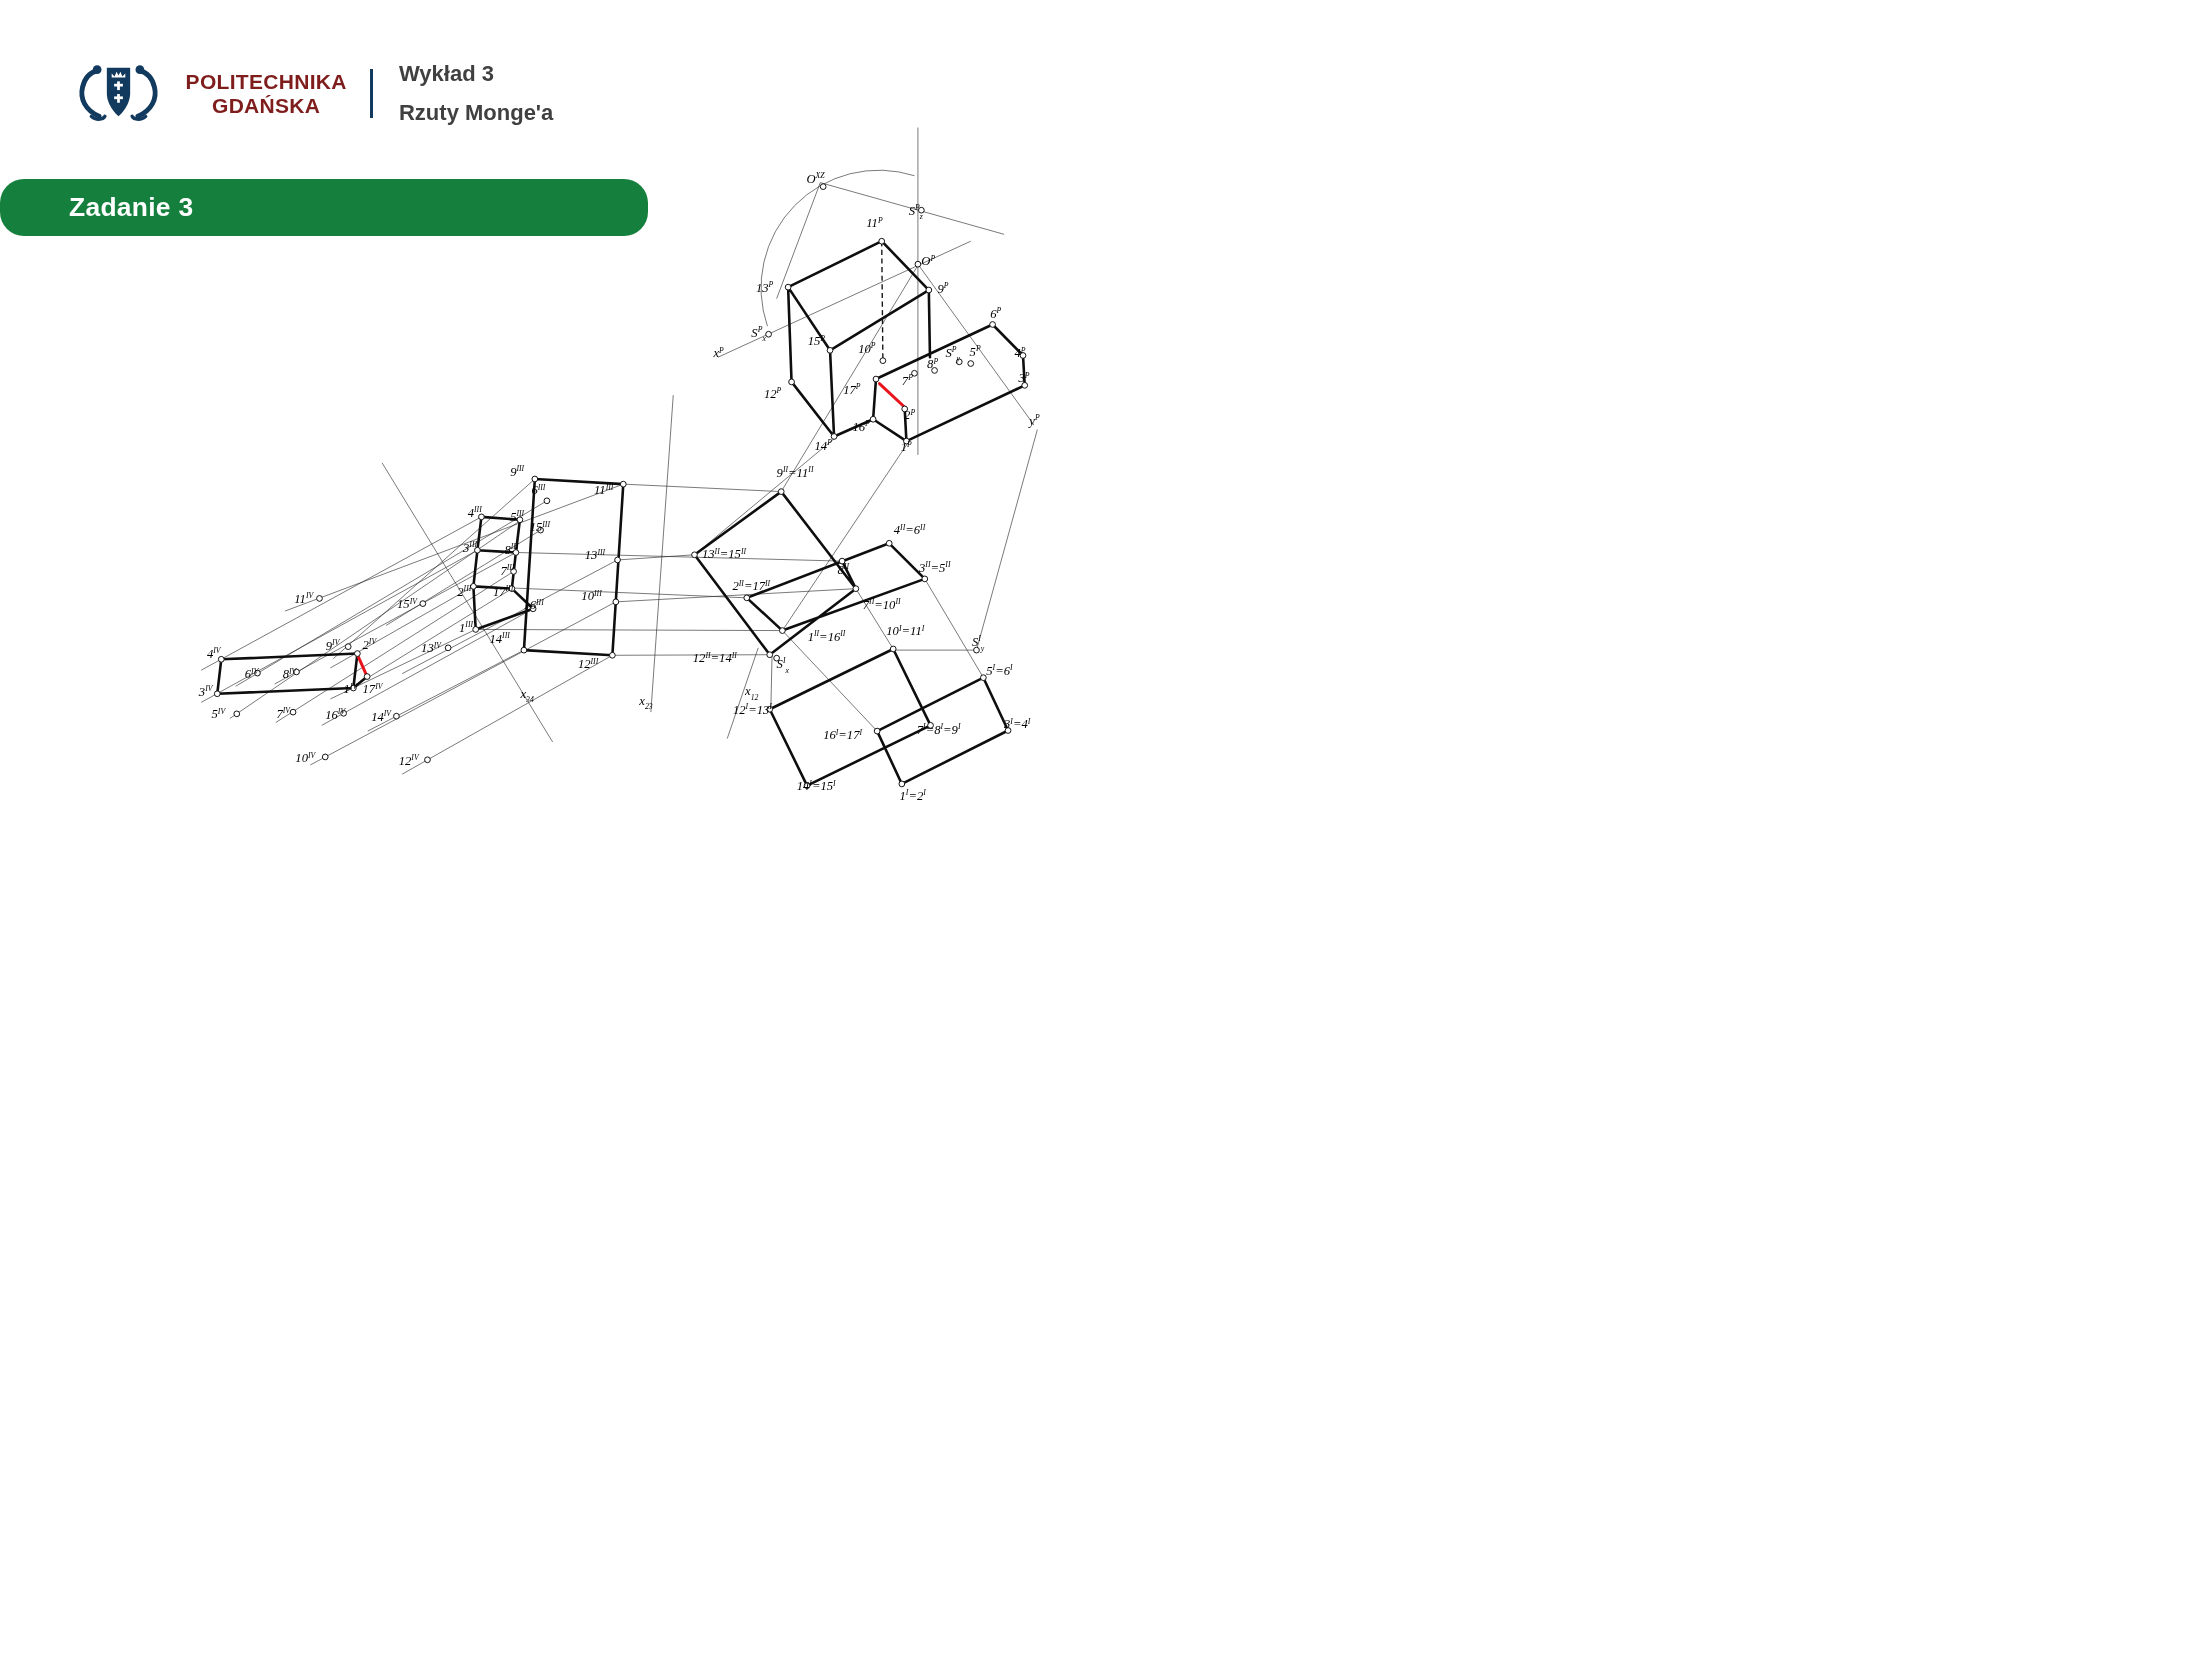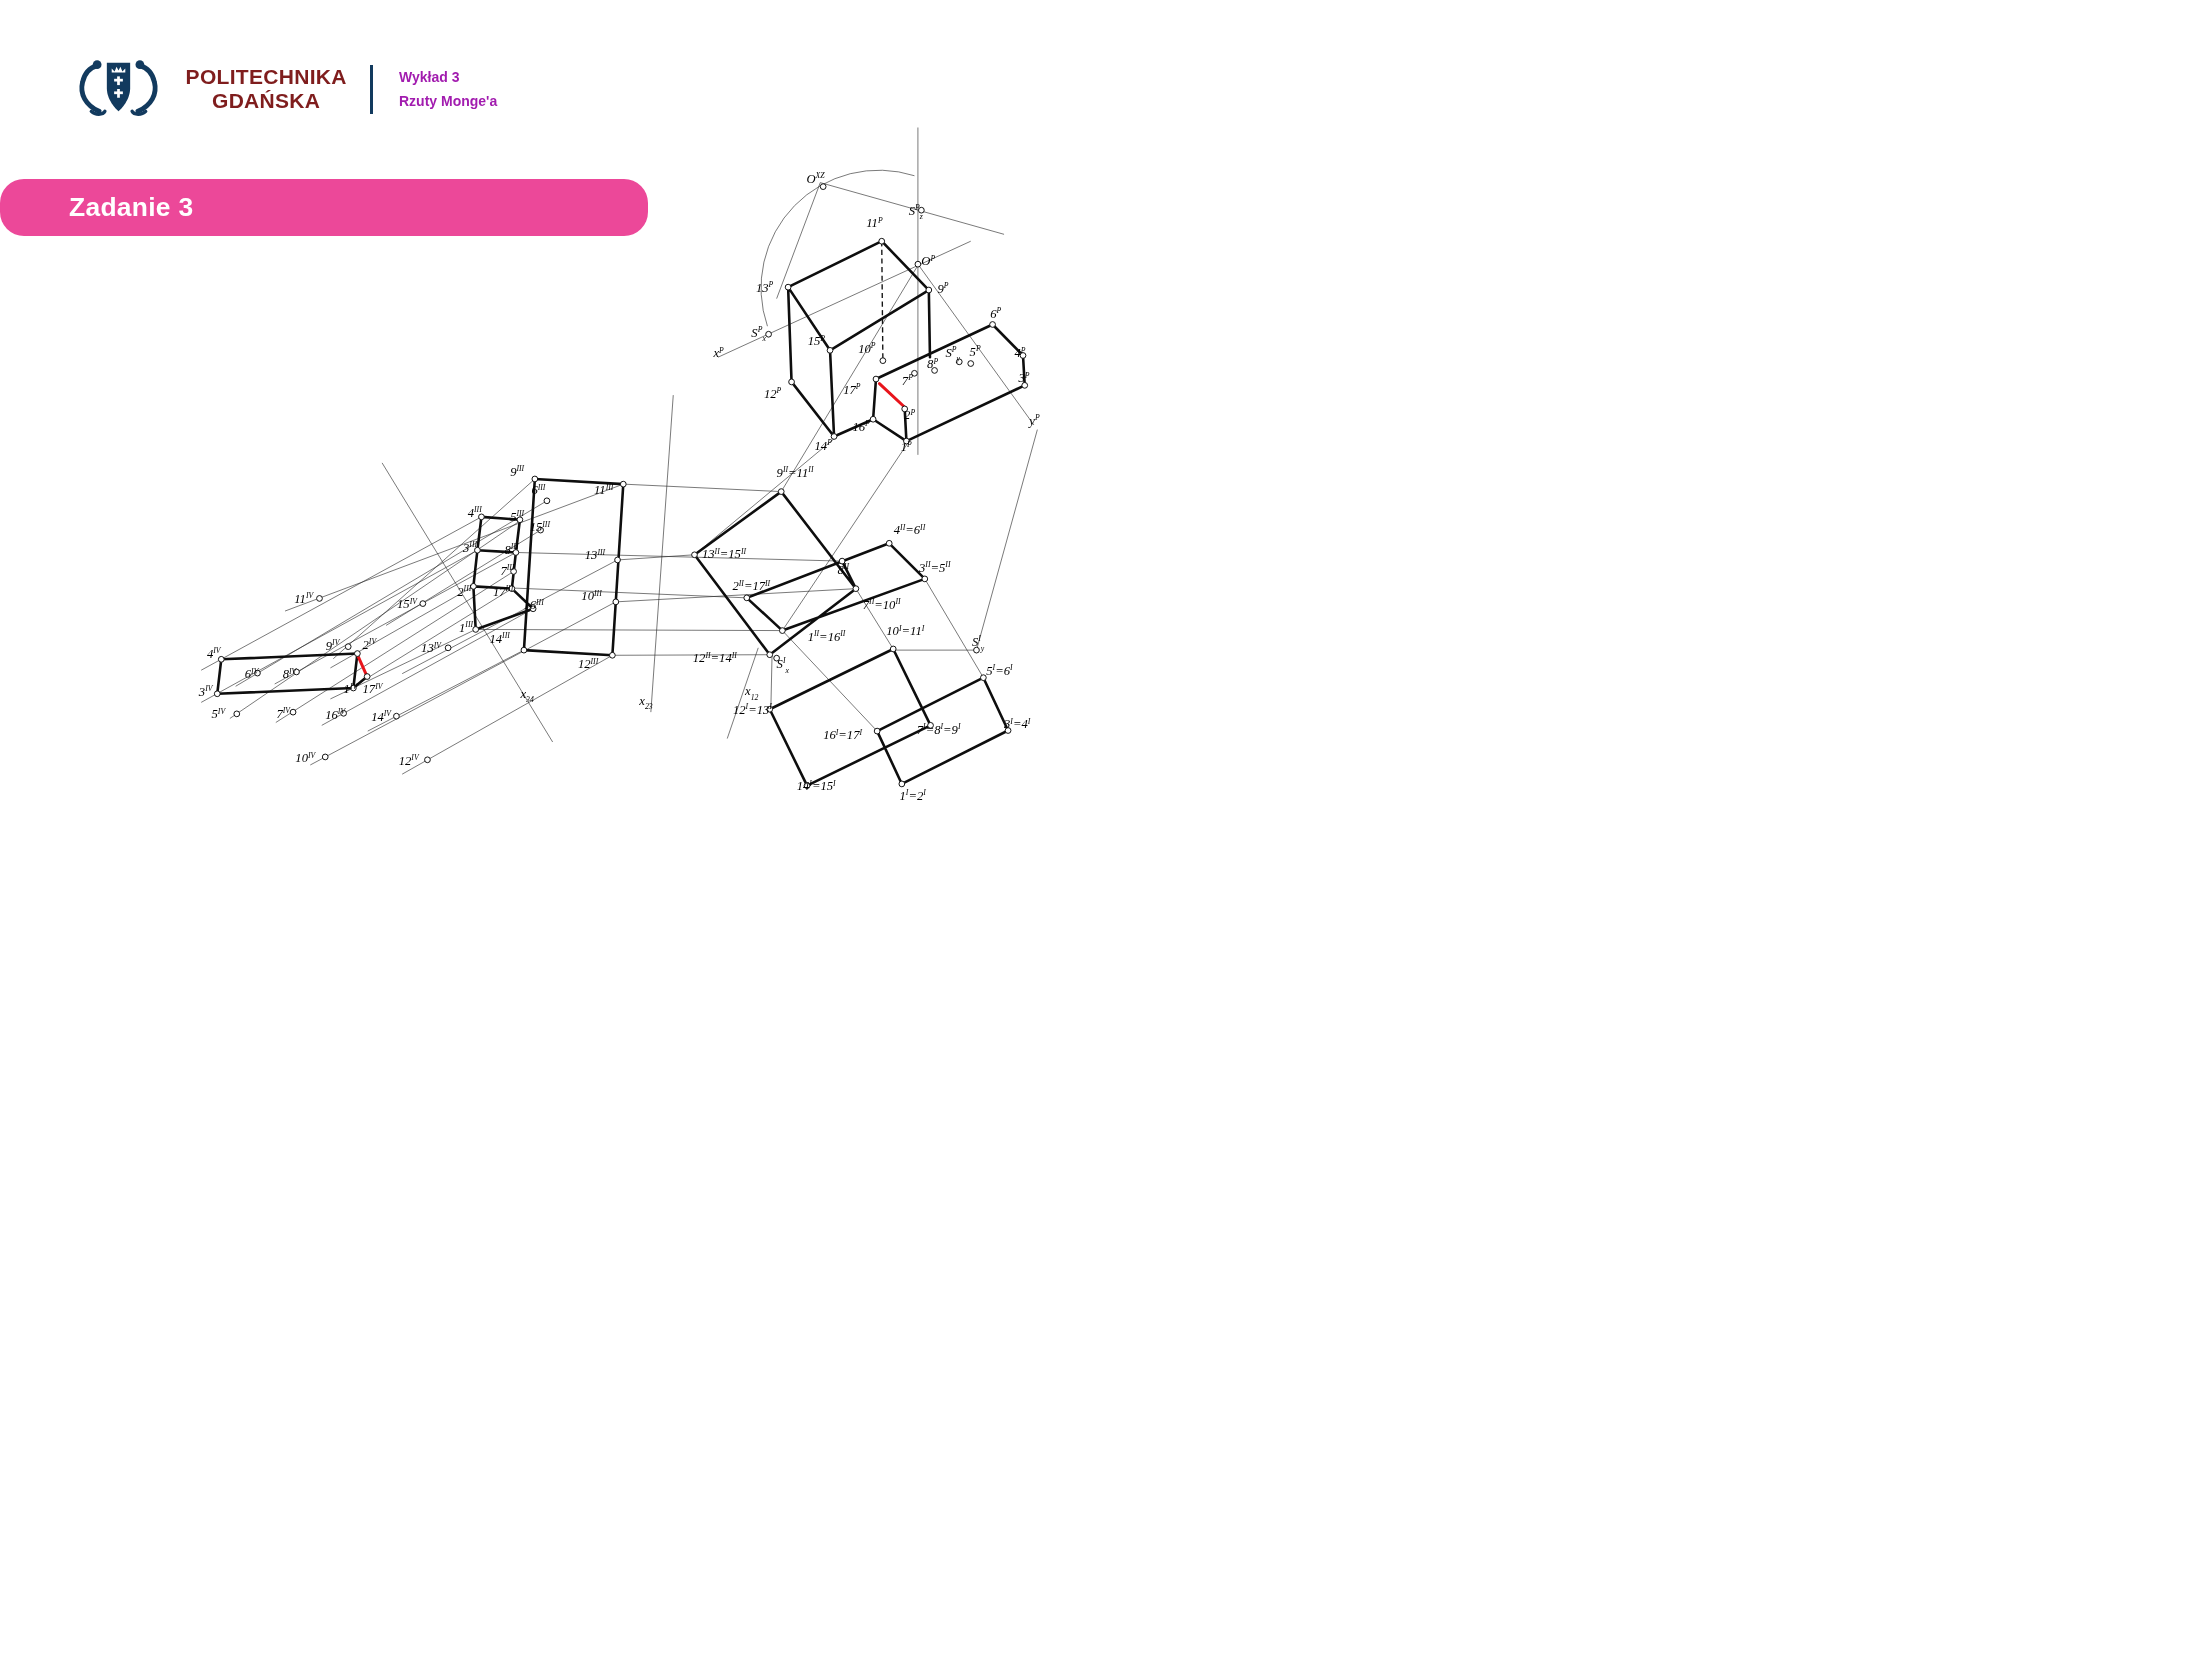--- a/index.html
+++ b/index.html
@@ -3,21 +3,21 @@
 <meta charset="utf-8">
 <style>
   html,body{margin:0;padding:0}
   body{width:1103px;height:827px;background:#ffffff;position:relative;overflow:hidden;
        font-family:"Liberation Sans",sans-serif}
   .header{position:absolute;top:55px;left:64px;display:flex;align-items:center}
   .logo{width:109px;height:68px;flex:0 0 auto}
   .brand{color:#7f1d1d;font-weight:bold;font-size:21px;line-height:1.12;text-align:center;
          letter-spacing:0.3px;margin-left:12.6px;white-space:nowrap}
   .sep{width:2.9px;height:49px;background:#123a5e;margin:0 26.4px 0 23px}
-  .lecture{color:#a21caf;font-weight:bold;font-size:14px;line-height:1.75;white-space:nowrap}
+  .lecture{color:#404040;font-weight:bold;font-size:22px;line-height:1.75;white-space:nowrap}
   .banner{position:absolute;left:0;top:179px;width:648px;height:57px;display:flex;
           align-items:center;padding-left:69px;box-sizing:border-box}
   .banner span{color:#ffffff;font-size:26.4px;font-weight:bold;letter-spacing:0.3px}
   svg.drawing{position:absolute;left:0;top:0;width:1103px;height:827px}
   .thin path{stroke:#2b2b2b;stroke-width:1.1;fill:none}
   .dash path{stroke:#151515;stroke-width:2.4;fill:none;stroke-dasharray:9 6}
   .heavy path{stroke:#0e0e0e;stroke-width:4.5;fill:none;stroke-linejoin:round;stroke-linecap:round}
   .redseg path{stroke-width:5.2;fill:none;stroke-linecap:round}
   #points circle{fill:#ffffff;stroke:#0e0e0e;stroke-width:1.7}
   .lbl{font:italic 22px "Liberation Serif",serif;fill:#000}
@@ -48,21 +48,21 @@
     <div>POLITECHNIKA</div>
     <div>GDAŃSKA</div>
   </div>
   <div class="sep"></div>
   <div class="lecture">
     <div>Wykład 3</div>
     <div>Rzuty Monge'a</div>
   </div>
 </div>
 
-<div class="banner" id="banner" style="background: #ec4899; border-radius: 24px;">
+<div class="banner" id="banner" style="background: #15803d; border-radius: 24px;">
   <span>Zadanie 3</span>
 </div>
 
 <svg class="drawing" viewBox="0 0 1920 1440">
 
   <g class="thin">
     <path d="M1598,222 L1598,792"></path>
     <path d="M1250,622 L1690,420"></path>
     <path d="M1598,460 L1800,740"></path>
     <path d="M1428,318 L1748,408"></path>

